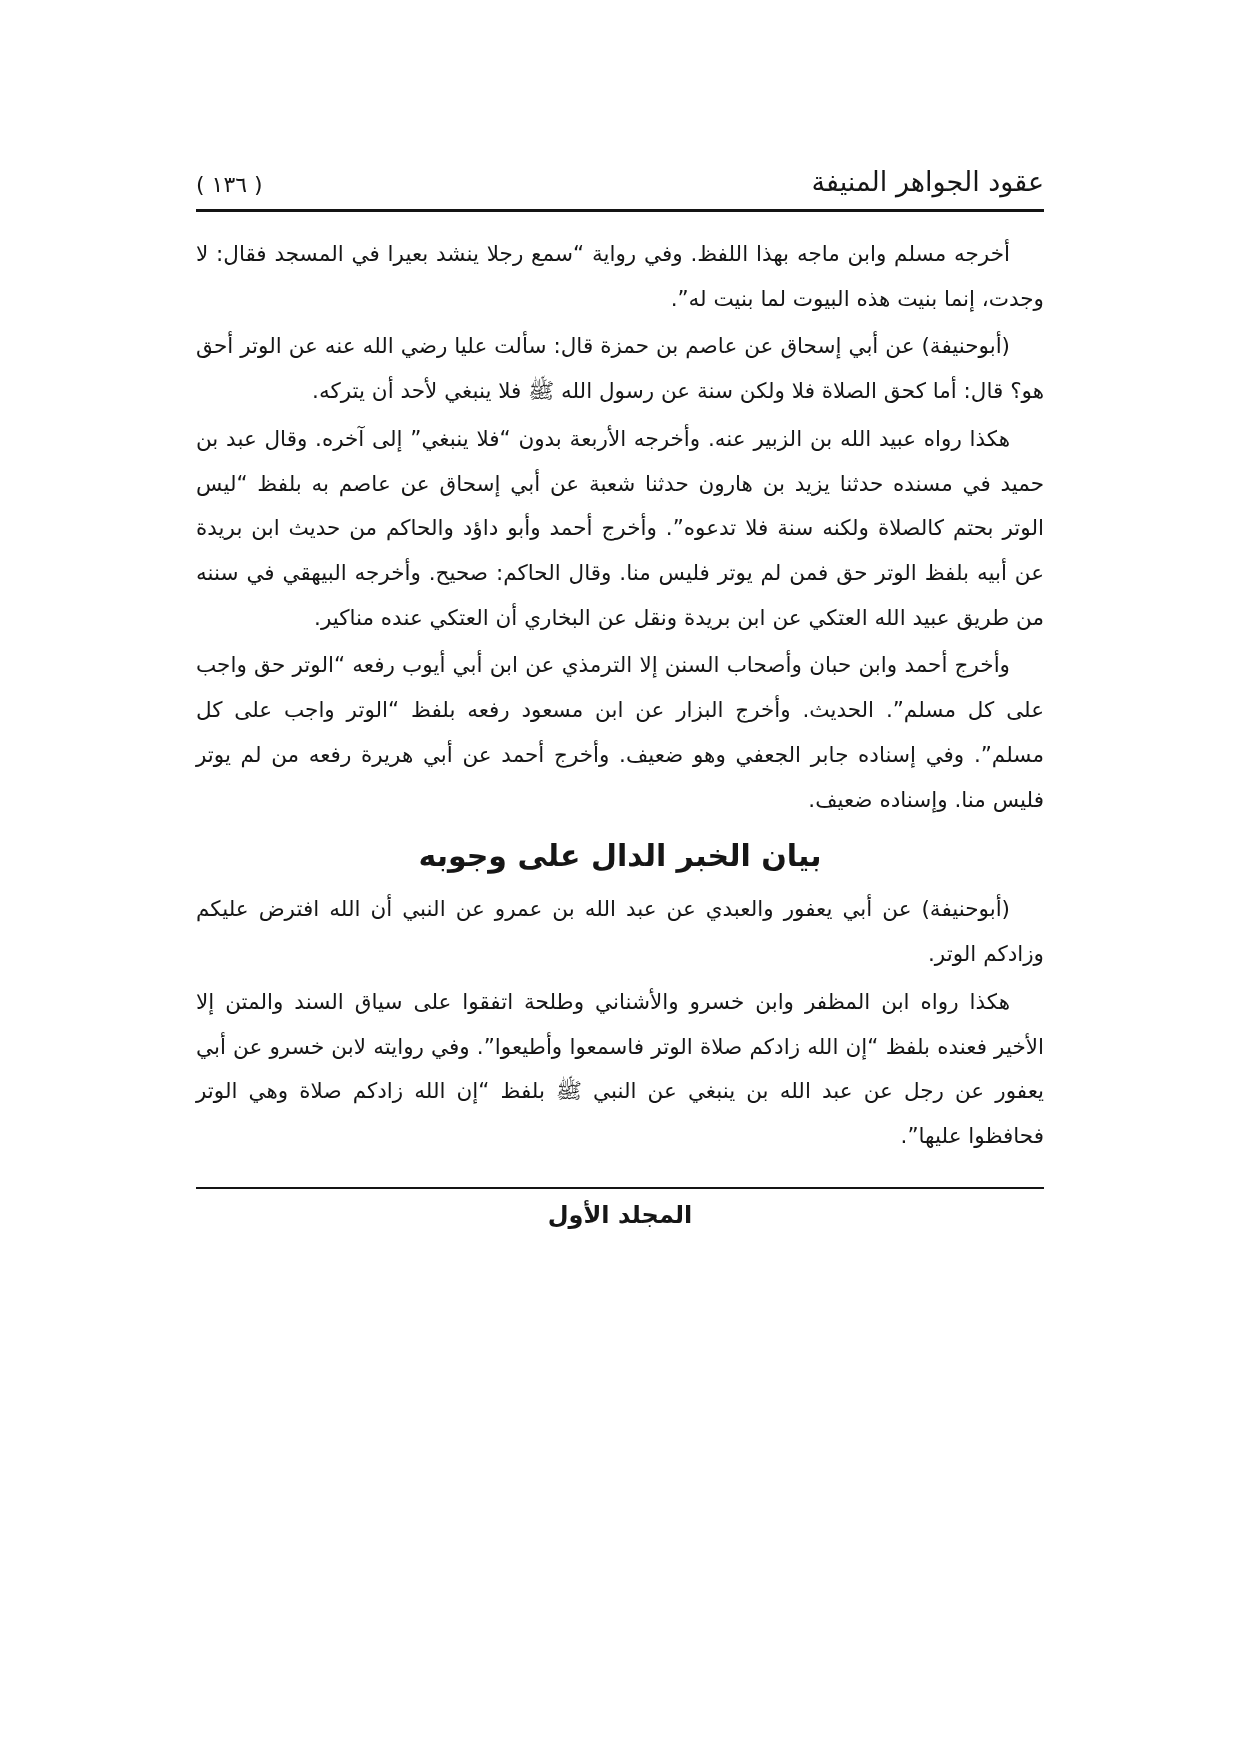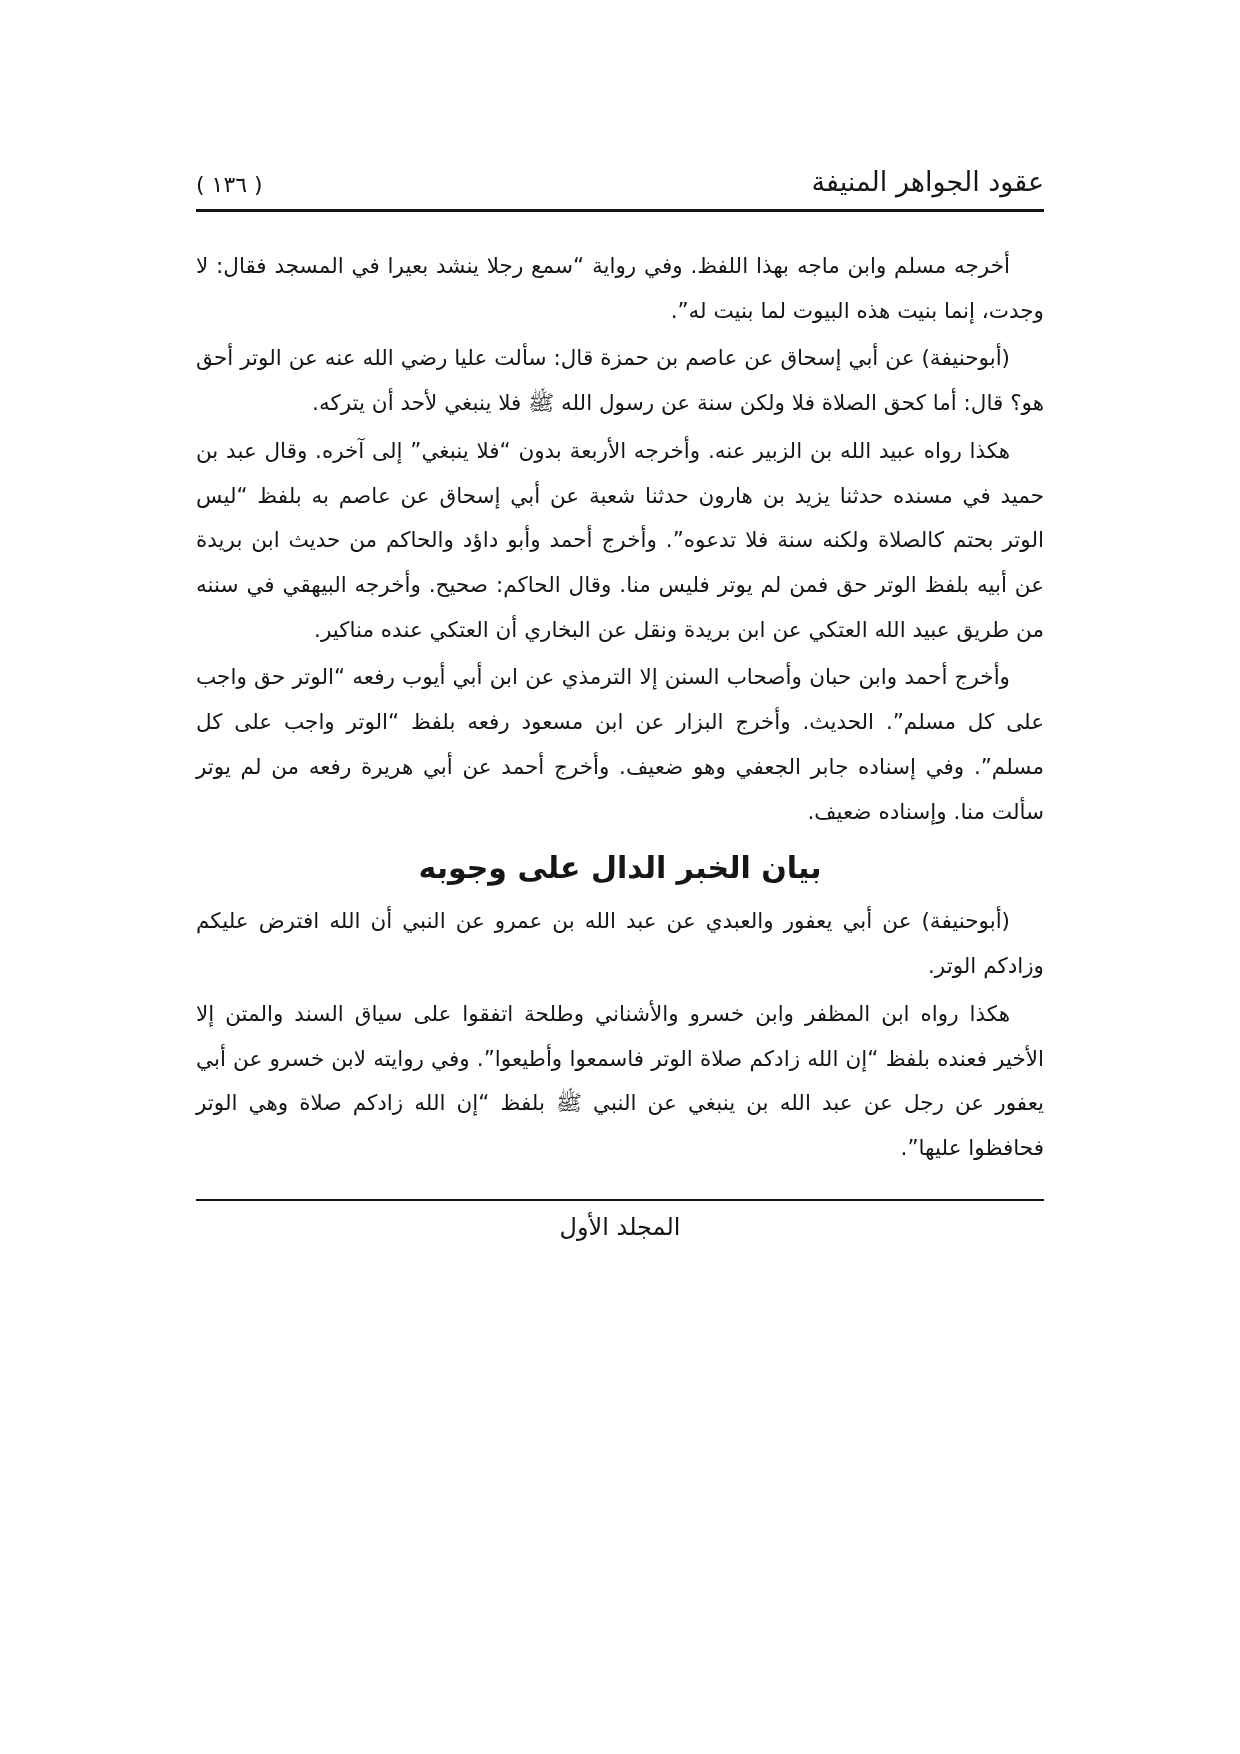--- a/index.html
+++ b/index.html
@@ -34,59 +34,59 @@
   .page-number {
     font-size: 22px;
   }
   .rule {
     border: none;
     border-top: 3px solid #141414;
     height: 0;
     width: 100%;
   }
   .rule.thin { border-top-width: 2px; }
-  .body-text { padding-top: 32px; }
+  .body-text { padding-top: 20px; }
   p.para {
     font-size: 21.5px;
     line-height: 2.08;
     text-align: justify;
     text-indent: 34px;
     margin: 0 0 3px 0;
   }
   h2.section {
     font-size: 30px;
     font-weight: bold;
     text-align: center;
     margin: 16px 0 14px 0;
   }
   .footer-rule { margin-top: 28px; }
   .footer {
     text-align: center;
-    font-weight: normal;
+    font-weight: bold;
     font-size: 24px;
     padding-top: 12px;
   }
 </style>
 </head>
 <body>
 
 <div class="page">
   <div class="inner">
 
     <div class="header-row">
       <span class="book-title">عقود الجواهر المنيفة</span>
       <span class="page-number">( ١٣٦ )</span>
     </div>
     <hr class="rule">
 
     <div class="body-text">
       <p class="para">أخرجه مسلم وابن ماجه بهذا اللفظ. وفي رواية “سمع رجلا ينشد بعيرا في المسجد فقال: لا وجدت، إنما بنيت هذه البيوت لما بنيت له”.</p>
       <p class="para">(أبوحنيفة) عن أبي إسحاق عن عاصم بن حمزة قال: سألت عليا رضي الله عنه عن الوتر أحق هو؟ قال: أما كحق الصلاة فلا ولكن سنة عن رسول الله ﷺ فلا ينبغي لأحد أن يتركه.</p>
       <p class="para">هكذا رواه عبيد الله بن الزبير عنه. وأخرجه الأربعة بدون “فلا ينبغي” إلى آخره. وقال عبد بن حميد في مسنده حدثنا يزيد بن هارون حدثنا شعبة عن أبي إسحاق عن عاصم به بلفظ “ليس الوتر بحتم كالصلاة ولكنه سنة فلا تدعوه”. وأخرج أحمد وأبو داؤد والحاكم من حديث ابن بريدة عن أبيه بلفظ الوتر حق فمن لم يوتر فليس منا. وقال الحاكم: صحيح. وأخرجه البيهقي في سننه من طريق عبيد الله العتكي عن ابن بريدة ونقل عن البخاري أن العتكي عنده مناكير.</p>
-      <p class="para">وأخرج أحمد وابن حبان وأصحاب السنن إلا الترمذي عن ابن أبي أيوب رفعه “الوتر حق واجب على كل مسلم”. الحديث. وأخرج البزار عن ابن مسعود رفعه بلفظ “الوتر واجب على كل مسلم”. وفي إسناده جابر الجعفي وهو ضعيف. وأخرج أحمد عن أبي هريرة رفعه من لم يوتر سألت منا. وإسناده ضعيف.</p>
+      <p class="para">وأخرج أحمد وابن حبان وأصحاب السنن إلا الترمذي عن ابن أبي أيوب رفعه “الوتر حق واجب على كل مسلم”. الحديث. وأخرج البزار عن ابن مسعود رفعه بلفظ “الوتر واجب على كل مسلم”. وفي إسناده جابر الجعفي وهو ضعيف. وأخرج أحمد عن أبي هريرة رفعه من لم يوتر فليس منا. وإسناده ضعيف.</p>
       <h2 class="section">بيان الخبر الدال على وجوبه</h2>
       <p class="para">(أبوحنيفة) عن أبي يعفور والعبدي عن عبد الله بن عمرو عن النبي أن الله افترض عليكم وزادكم الوتر.</p>
       <p class="para">هكذا رواه ابن المظفر وابن خسرو والأشناني وطلحة اتفقوا على سياق السند والمتن إلا الأخير فعنده بلفظ “إن الله زادكم صلاة الوتر فاسمعوا وأطيعوا”. وفي روايته لابن خسرو عن أبي يعفور عن رجل عن عبد الله بن ينبغي عن النبي ﷺ بلفظ “إن الله زادكم صلاة وهي الوتر فحافظوا عليها”.</p>
     </div>
 
     <hr class="rule thin footer-rule">
     <div class="footer">المجلد الأول</div>
 
   </div>
 </div>

